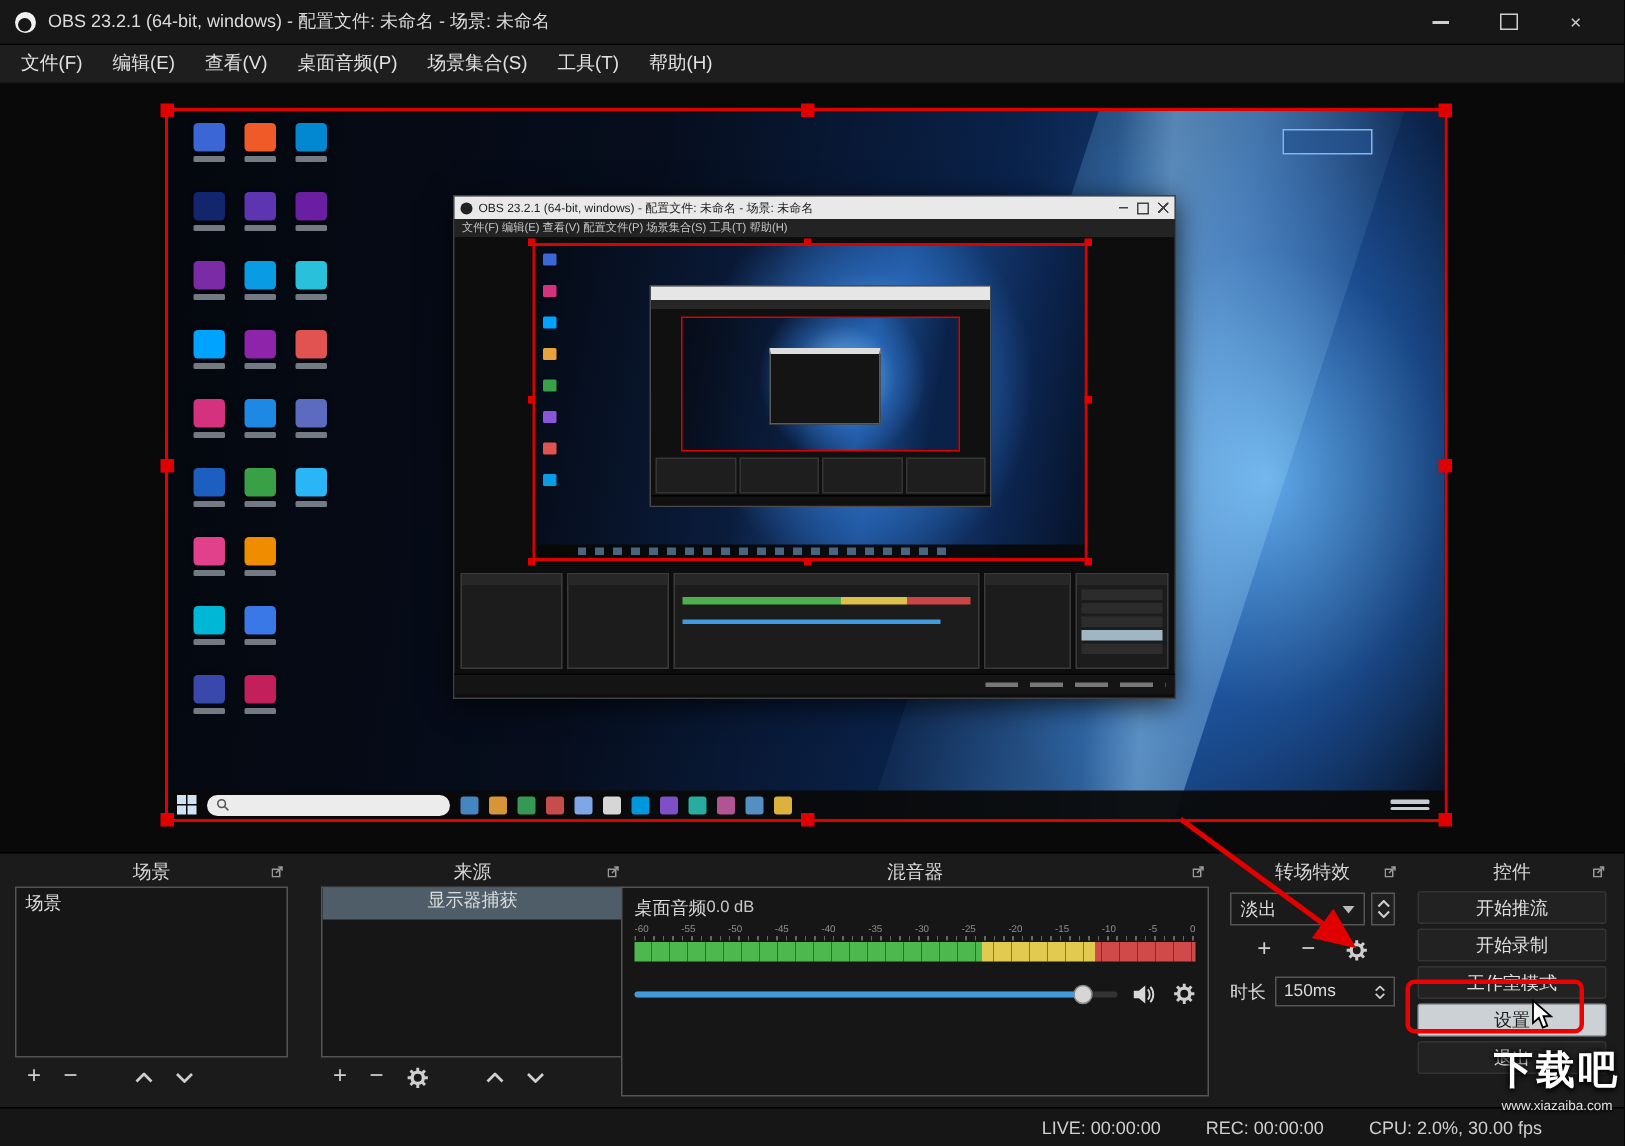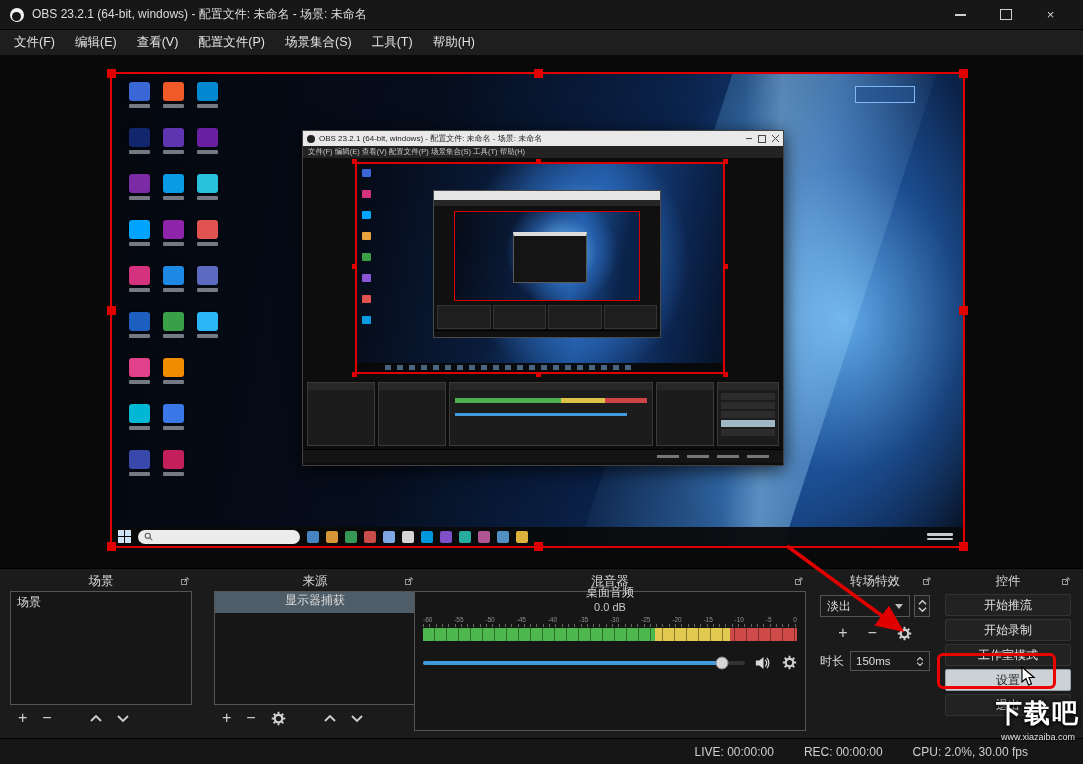--- a/index.html
+++ b/index.html
@@ -117,21 +117,21 @@
   .ph .float{position:absolute;right:5px;top:6px;}
   .plist{margin:0 2px;height:114px;background:#161616;border:1px solid #555;box-sizing:border-box;overflow:hidden;}
   .lrow{height:21px;display:flex;align-items:center;padding:0 6px;font-size:12px;color:#dcdcdc;gap:7px;}
   .lrow.sel{background:#4e5d68;flex-direction:column;}
   .lrow .sp{flex:1;}
   .ptool{height:26px;display:flex;align-items:center;gap:15px;padding:0 10px;color:#cfcfcf;}
   .tbtn{font-size:16px;line-height:1;display:flex;align-items:center;justify-content:center;}
   .tool-gap{width:8px;}
 
   .mixbox{margin:0 2px;height:140px;background:#161616;border:1px solid #555;box-sizing:border-box;padding:5px 8px;}
-  .mrow1{display:flex;justify-content:flex-end;align-items:center;height:16px;font-size:12px;color:#dcdcdc;flex-direction:column;}
+  .mrow1{display:flex;justify-content:flex-start;align-items:center;height:16px;font-size:12px;color:#dcdcdc;}
   .db{font-size:11px;color:#c8c8c8;}
   .mticks{display:flex;justify-content:space-between;font-size:6.5px;color:#909090;margin-top:3px;}
   .mtickline{height:3px;margin-top:1px;background-image:repeating-linear-gradient(to right,#666 0 1px,transparent 1px 6.3px);}
   .meter{height:13px;margin-top:1px;position:relative;
     background:linear-gradient(to right,#4db84d 0 62%,#e2c94f 62% 82%,#d04a4a 82% 100%);}
   .meter::after{content:'';position:absolute;inset:0;
     background:repeating-linear-gradient(to right,transparent 0 11px,rgba(0,0,0,.4) 11px 12px);}
   .sliderrow{display:flex;align-items:center;gap:10px;margin-top:14px;}
   .slider{flex:1;height:4px;background:#333;position:relative;border-radius:2px;}
   .slider .fill{position:absolute;left:0;top:0;bottom:0;width:93%;background:#3f9bdc;border-radius:2px;}
@@ -185,21 +185,21 @@
           <span class="max-glyph" data-name="maximize-icon"></span>
         </span>
       <span class="winbtn" data-name="close-button">×</span>
     </div>
   </div>
 
   <div id="menubar" data-name="menubar">
     <span class="menu-item" data-name="menu-item-file">文件(F)</span>
     <span class="menu-item" data-name="menu-item-edit">编辑(E)</span>
     <span class="menu-item" data-name="menu-item-view">查看(V)</span>
-    <span class="menu-item" data-name="menu-item-profile">配置文件(P)</span>
+    <span class="menu-item" data-name="menu-item-profile">桌面音频(P)</span>
     <span class="menu-item" data-name="menu-item-scene-collection">场景集合(S)</span>
     <span class="menu-item" data-name="menu-item-tools">工具(T)</span>
     <span class="menu-item" data-name="menu-item-help">帮助(H)</span>
   </div>
 
   <div id="main" data-name="preview-area">
     <div id="preview" data-name="preview-canvas">
       <div class="desktop" data-name="captured-desktop">
         <div class="beam" data-name="wallpaper-light-beam"></div>
         <div data-name="desktop-icons">

